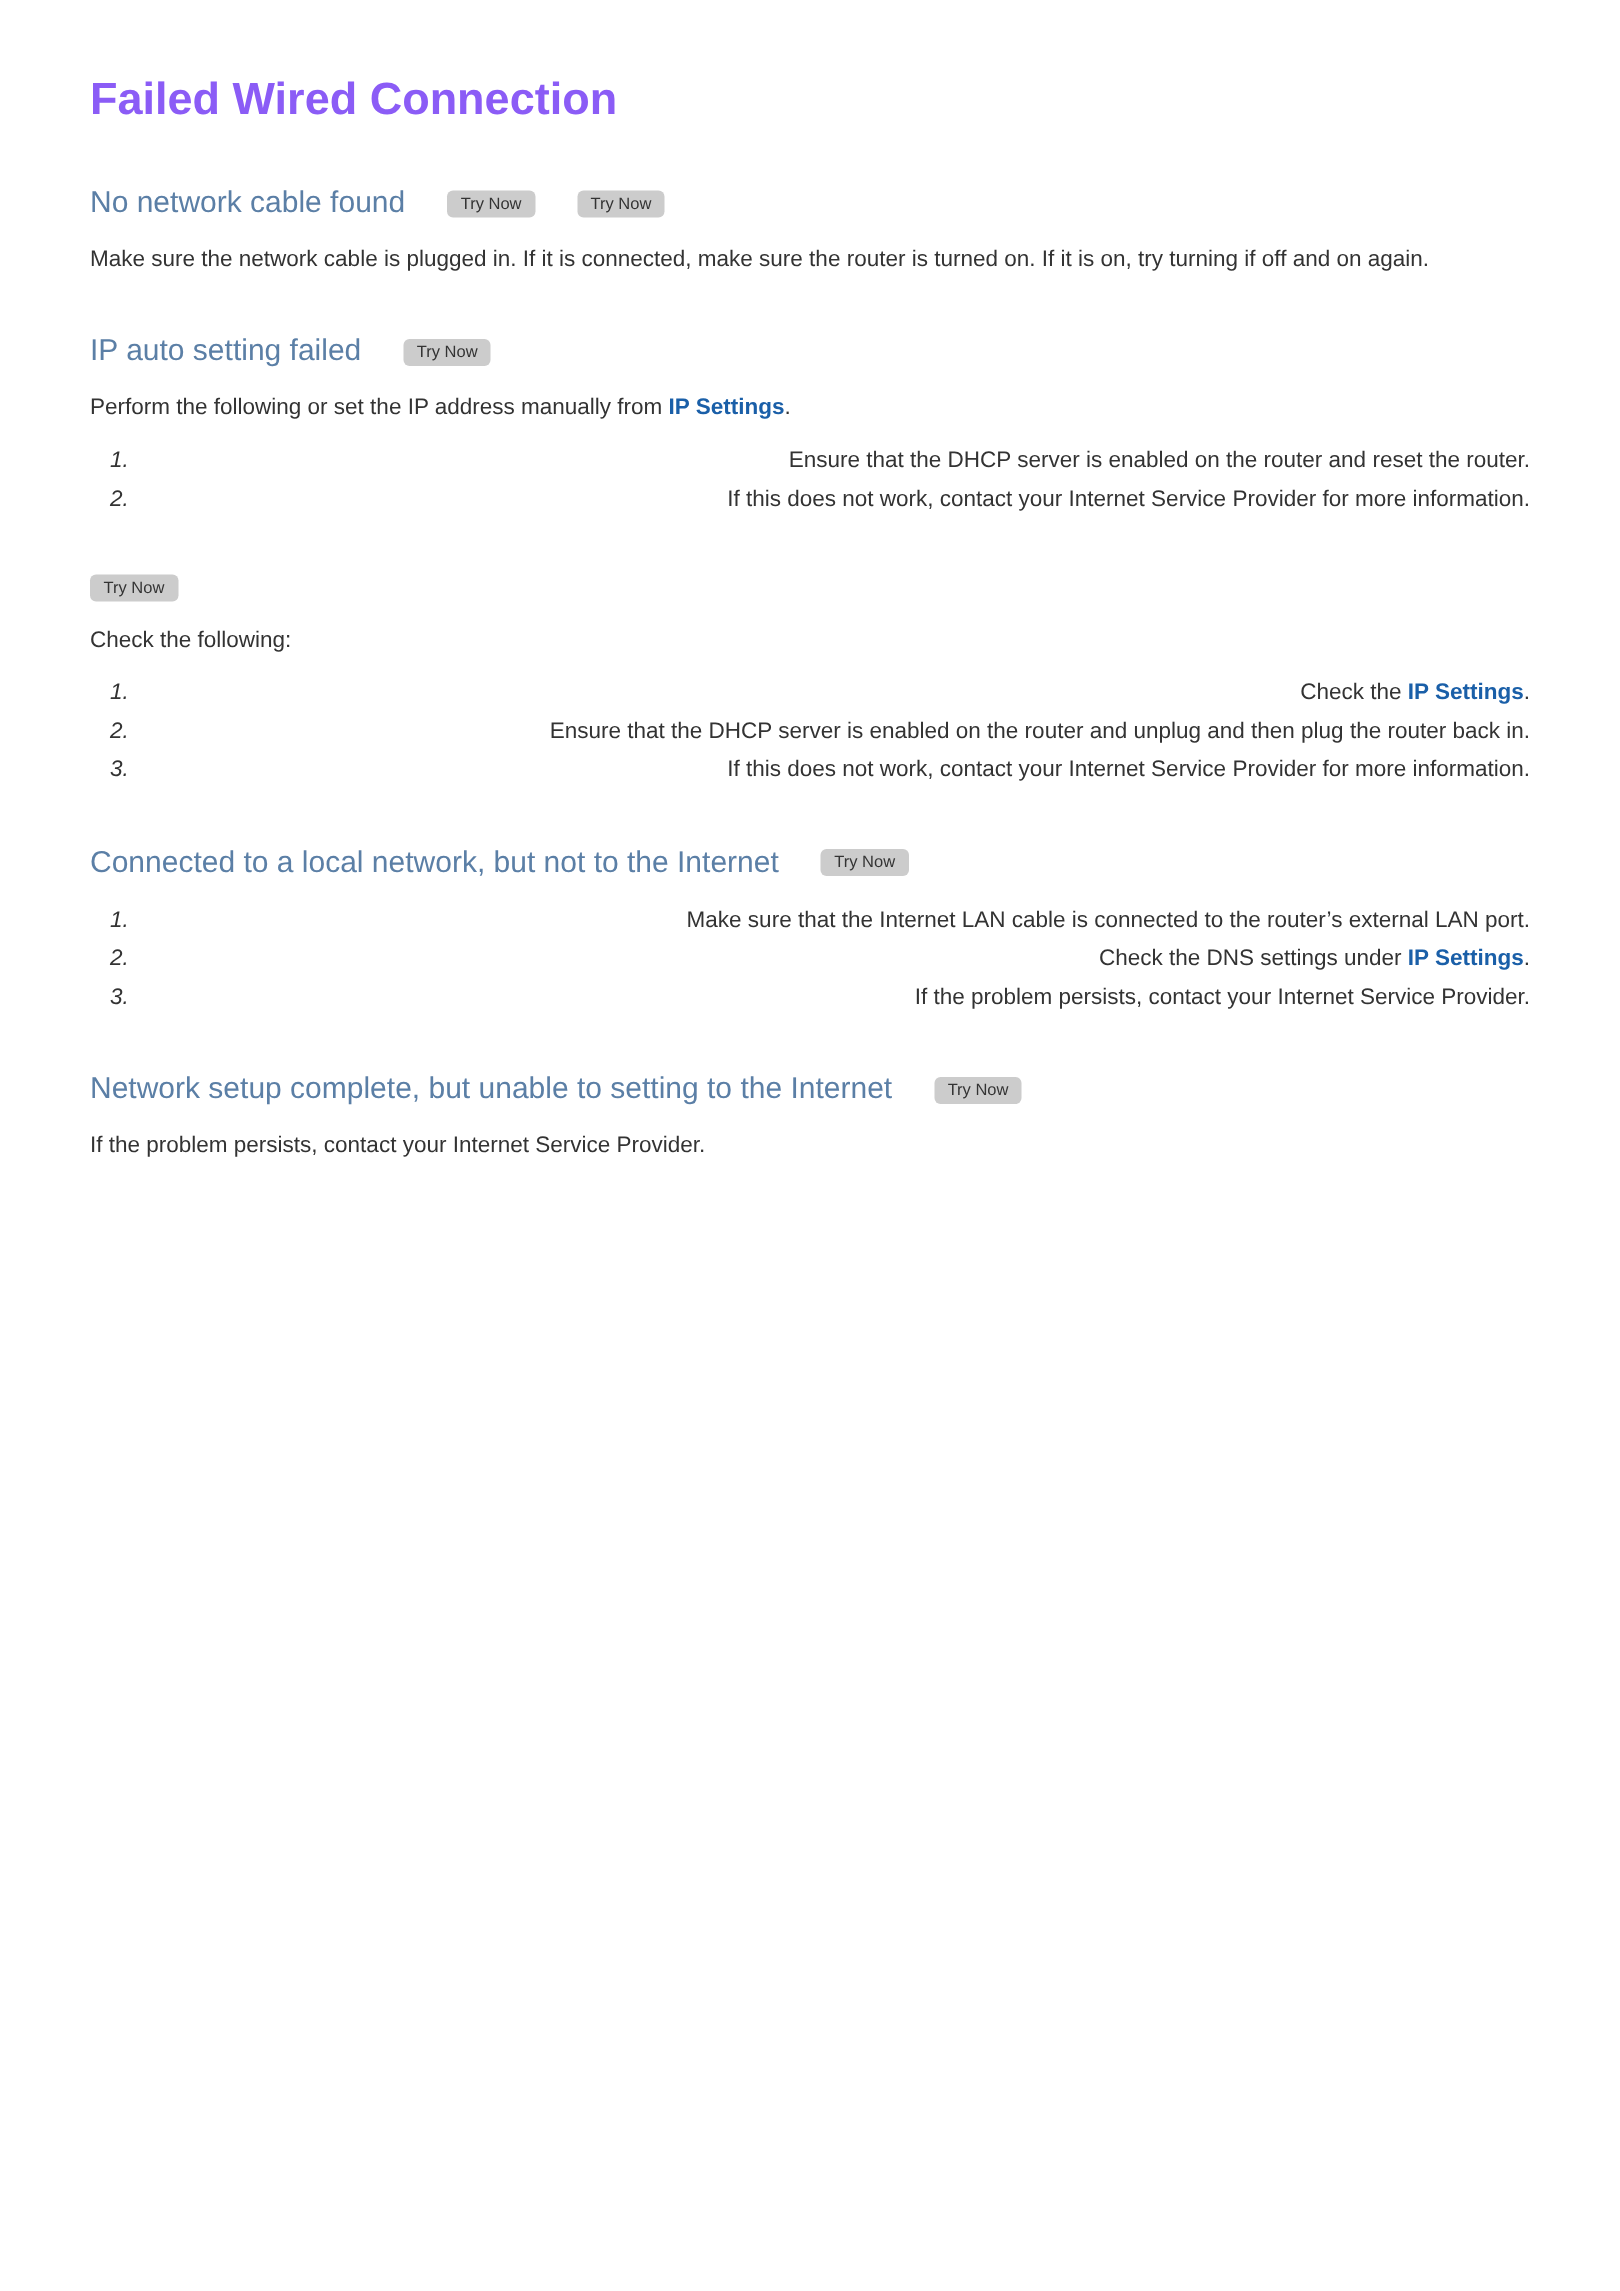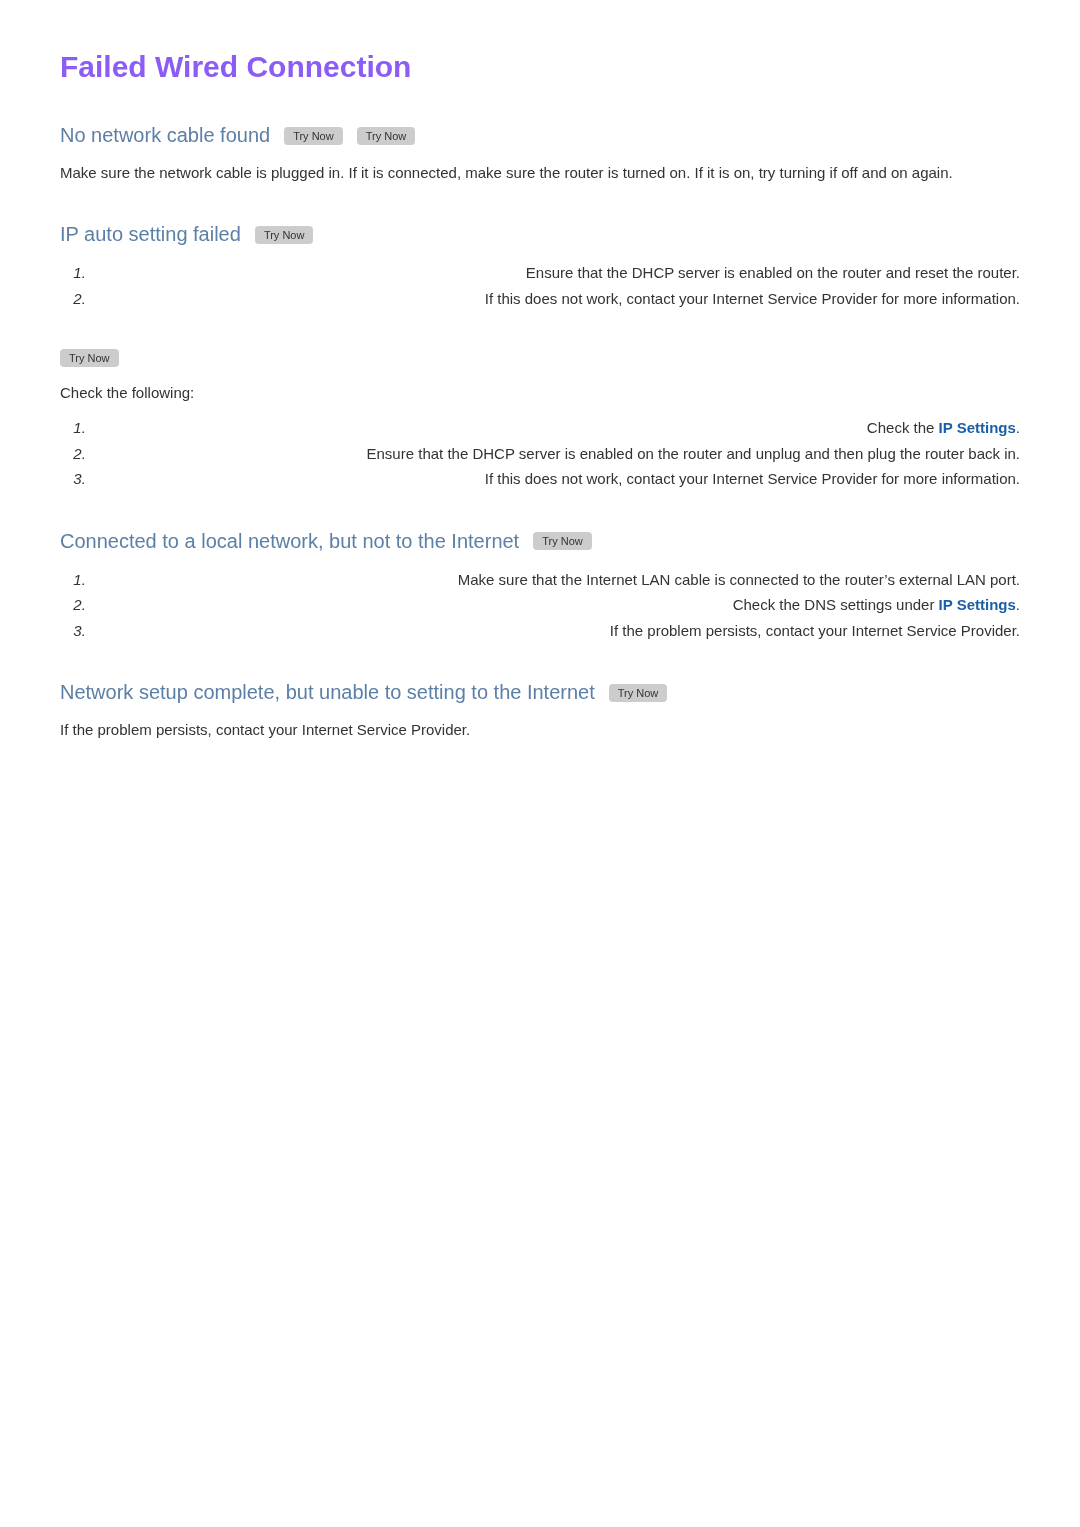--- a/index.html
+++ b/index.html
@@ -25,21 +25,21 @@
       margin-bottom: 40px;
     }
 
     .section {
       margin-bottom: 38px;
     }
 
     .section-header {
       display: flex;
       align-items: center;
-      gap: 14px;
+      gap: 28px;
       margin-bottom: 14px;
     }
 
     .section-title {
       color: #5b7fa6;
       font-size: 20px;
       font-weight: 500;
     }
 
     .try-now-btn {
@@ -98,20 +98,23 @@
     <button class="try-now-btn">Try Now</button>
   </div>
   <p class="section-description">Make sure the network cable is plugged in. If it is connected, make sure the router is turned on. If it is on, try turning if off and on again.</p>
 </div>
 
 <div class="section">
   <div class="section-header">
     <span class="section-title">IP auto setting failed</span>
     <button class="try-now-btn">Try Now</button>
   </div>
+  <p class="section-description">
+    <span>Perform the following or set the IP address manually from </span><a class="link-text">IP Settings</a><span>.</span>
+  </p>
   <ol>
     <li>Ensure that the DHCP server is enabled on the router and reset the router.</li>
     <li>If this does not work, contact your Internet Service Provider for more information.</li>
   </ol>
 </div>
 
 <div class="section">
   <div class="section-header">
     <button class="try-now-btn">Try Now</button>
   </div>

